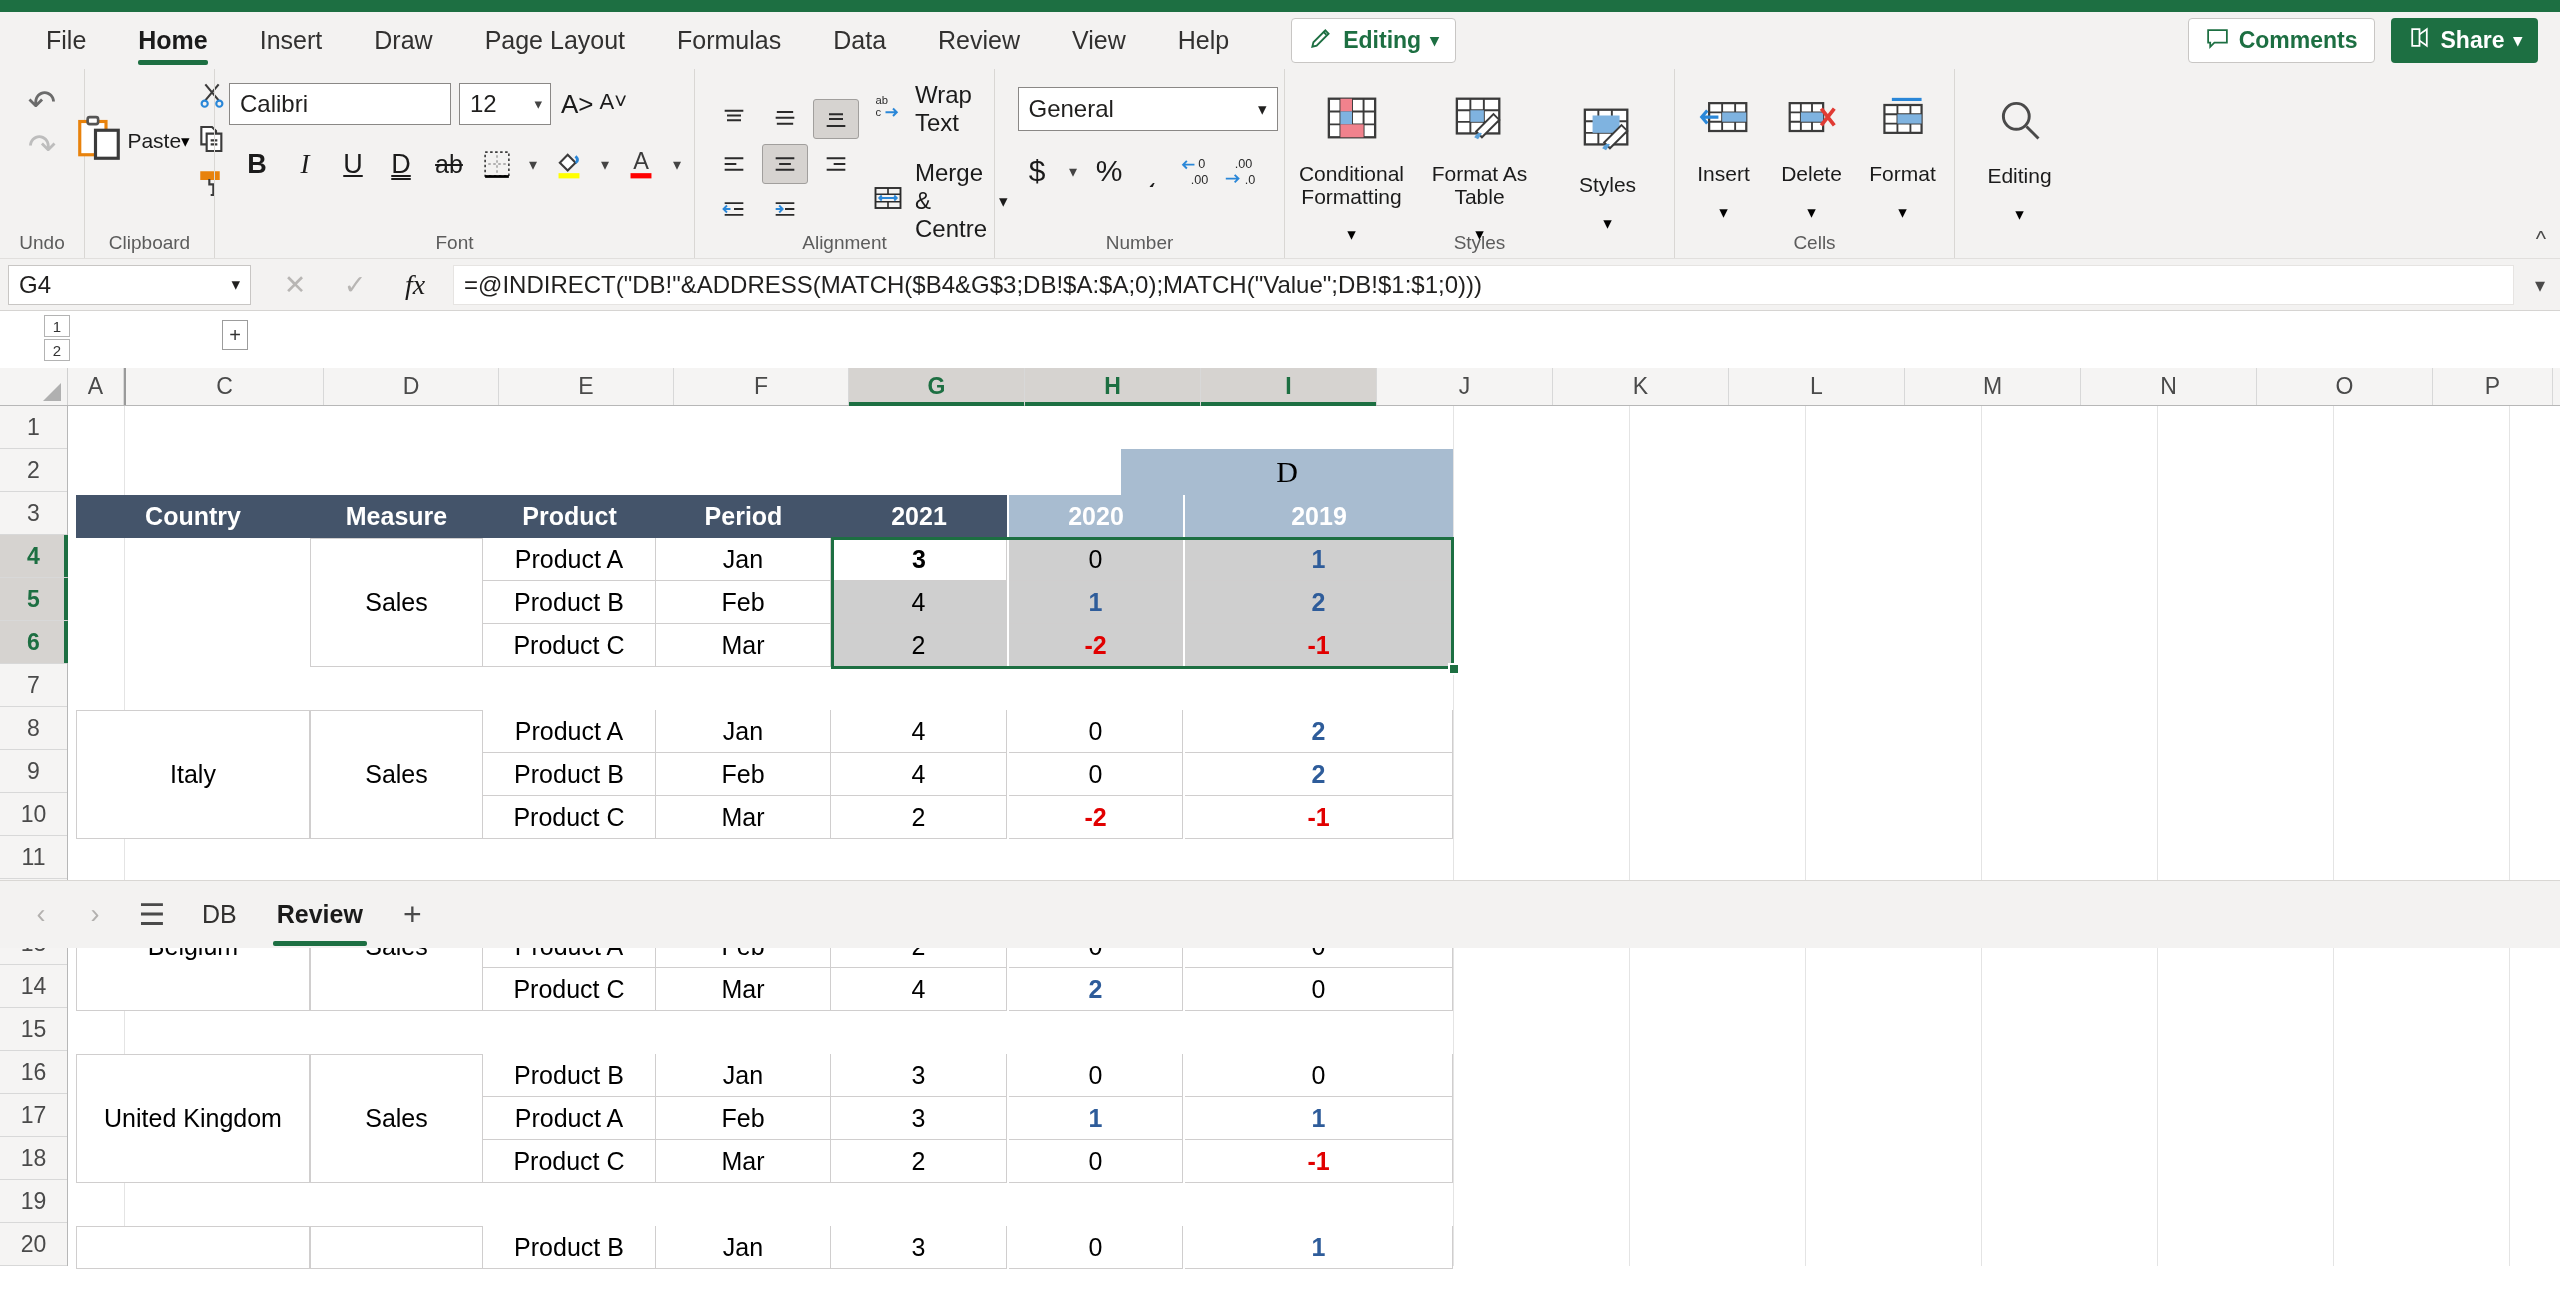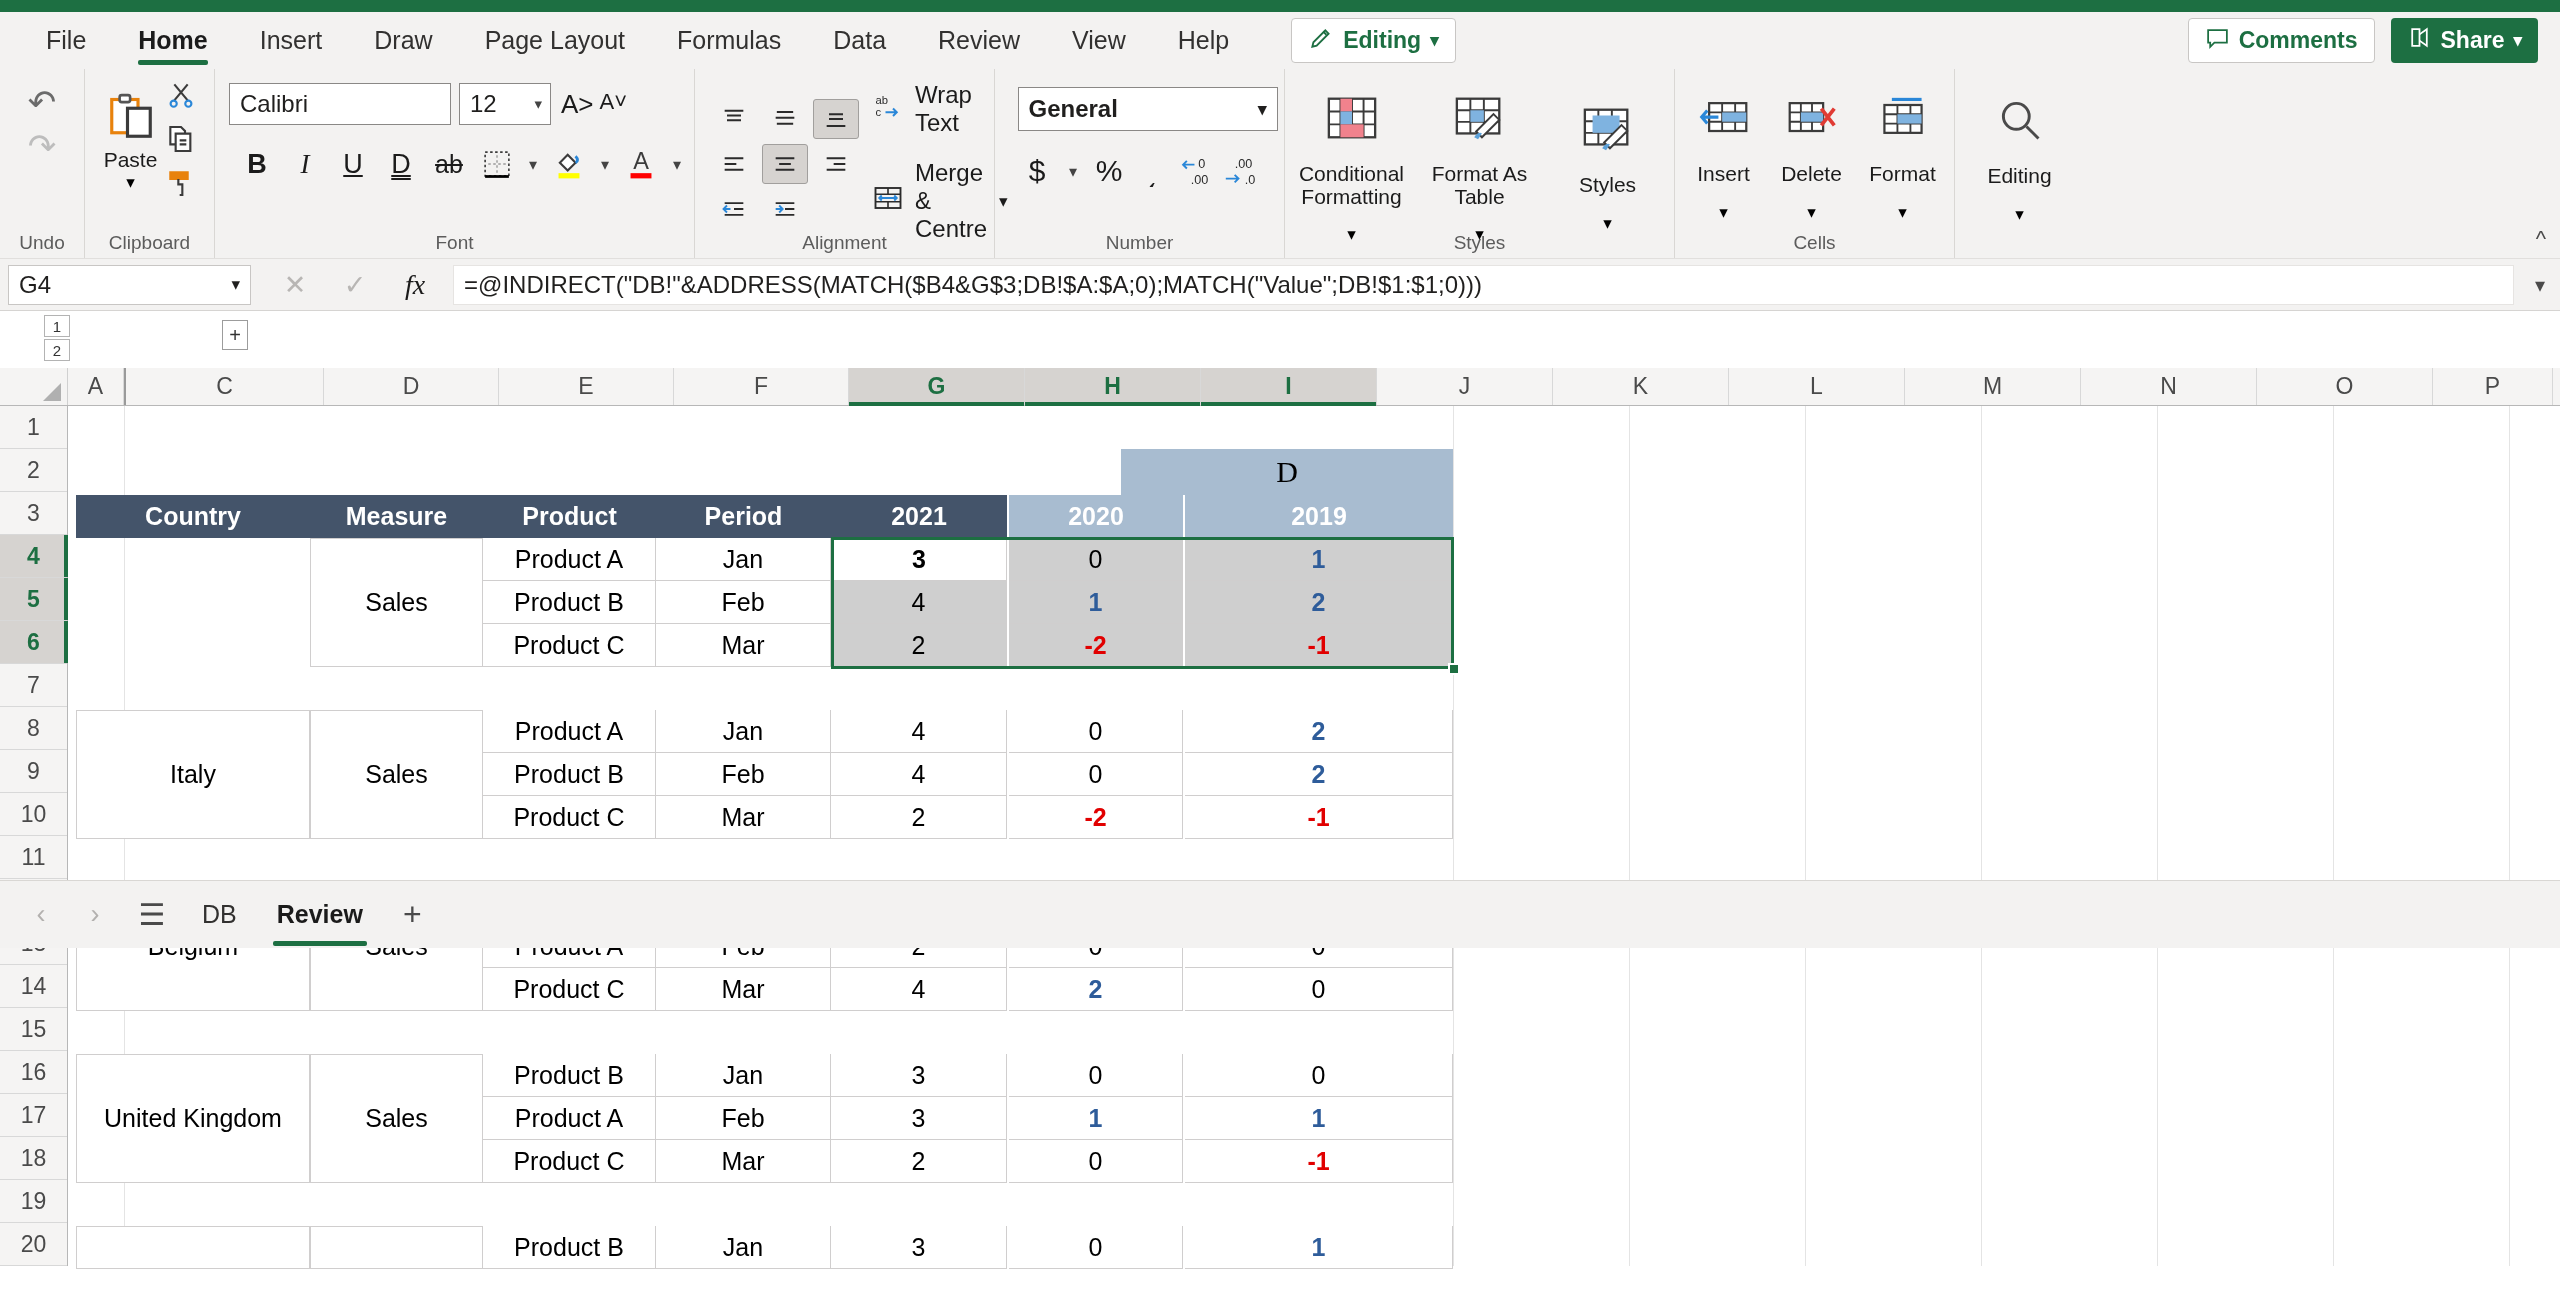--- a/index.html
+++ b/index.html
@@ -50,21 +50,21 @@
     border-bottom: 1px solid #e1dfdd;
     position: relative;
   }
   .rgroup { display: flex; flex-direction: column; align-items: center; position: relative; padding: 6px 0 0 0; }
   .rgroup + .rgroup { border-left: 1px solid #d9d7d4; }
   .rgroup .glabel {
     position: absolute; bottom: 4px; left: 0; right: 0; text-align: center;
     font-size: 19px; color: #5c5c5c;
   }
   .rrow { display: flex; align-items: center; }
-  .icon-btn { display: flex; flex-direction: column; align-items: center; justify-content: center; }
+  .icon-btn { display: flex; flex-direction: row; align-items: center; justify-content: center; }
   .big-label { font-size: 21px; color: #1b1b1b; text-align: center; line-height: 1.08; }
 
   .undo-col { width: 84px; align-items: center; justify-content: flex-start; }
   .uicon { font-size: 34px; color: #6b6b6b; line-height: 1; margin-top: 10px;}
 
   .clipboard-col { width: 130px; }
   .cb-right { display:flex; flex-direction: column; gap: 8px; padding-left: 6px;}
 
   .font-col { width: 480px; padding-left: 14px; }
   .font-input {
@@ -446,21 +446,21 @@
           </span>
           <span>Merge &amp; Centre</span>
           <span class="chev">▾</span>
         </div>
       </div>
     </div>
     <div class="glabel">Alignment</div>
   </div>
 
   <div class="rgroup num-col">
-    <div class="num-select" style="margin-top:12px;font-weight:bold;">
+    <div class="num-select" style="margin-top:12px;">
       <span>General</span>
       <span class="chev">▾</span>
     </div>
     <div class="num-row" style="align-self:flex-start; padding-left:6px;">
       <div class="num-btn">$</div>
       <div class="mini-chev">▾</div>
       <div class="num-btn">%</div>
       <div class="num-btn">͵</div>
       <div class="num-btn">
         <svg width="38" height="34" viewBox="0 0 30 26" fill="none">

